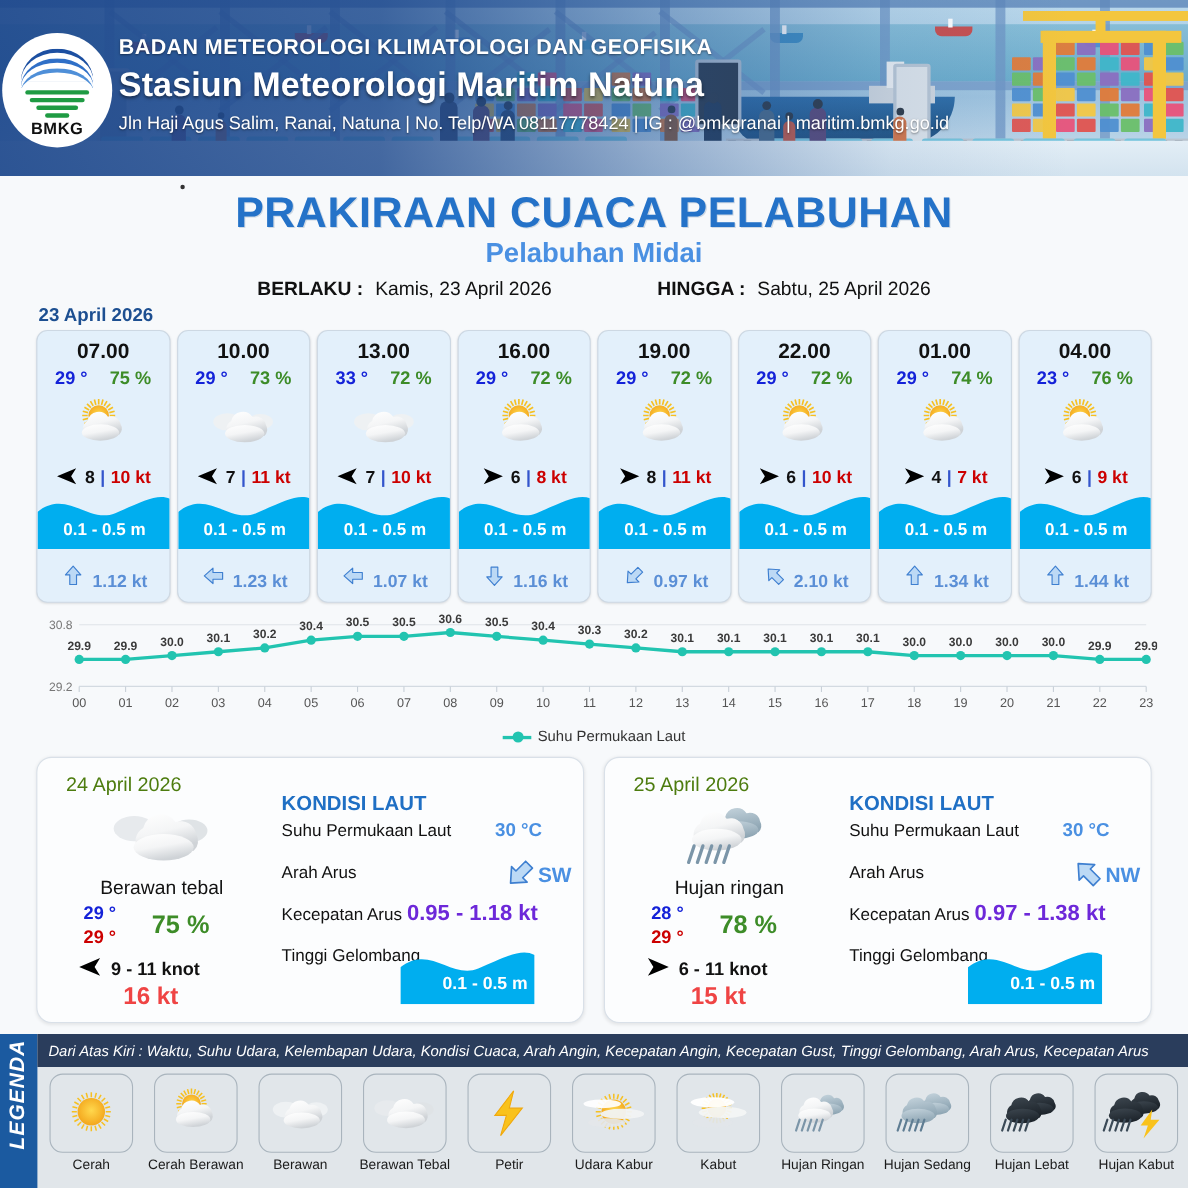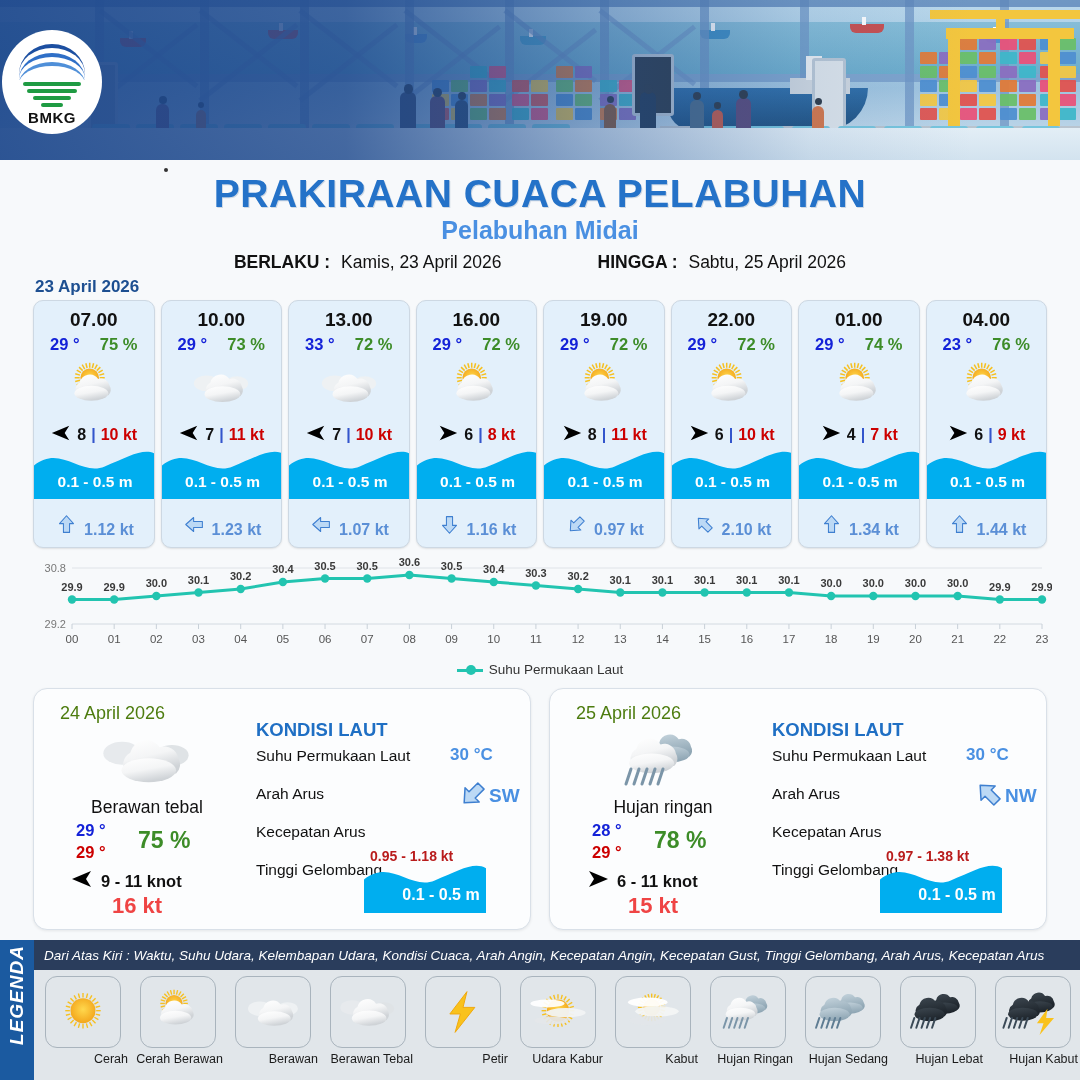--- a/index.html
+++ b/index.html
@@ -107,40 +107,40 @@
   .p-hum { position:absolute; left:104px; top:138px; font-size:23px; font-weight:bold; color:#3d8c28;}
   .p-wind { position:absolute; left:36px; top:178px; display:flex; align-items:center; gap:7px;}
   .p-wtxt { font-size:16.5px; font-weight:bold; color:#111;}
   .p-gust { position:absolute; left:78px; top:204px; font-size:22px; font-weight:bold; color:#ef4444;}
   .p-sea-title { position:absolute; left:222px; top:30px; font-size:18.5px; font-weight:bold; color:#1f6fc4;}
   .p-rows { position:absolute; left:222px; top:56px; width:262px;}
   .p-row { font-size:15.5px; color:#111; height:38px; line-height:22px;}
   .p-sst { position:absolute; left:416px; top:56px; font-size:17px; font-weight:bold; color:#4a90e2;}
   .p-arah { position:absolute; left:424px; top:90px; display:flex; align-items:center; gap:1px;}
   .p-arah-txt { font-size:19px; font-weight:bold; color:#4a90e2;}
-  .p-cur { position:absolute; left:336px; top:130px; font-size:14px; font-weight:bold; color:#b91c1c;margin-top:29px;}
+  .p-cur { position:absolute; left:336px; top:130px; font-size:20px; font-weight:bold; color:#6d28d9;}
   .p-wave { position:absolute; left:330px; top:162px; width:154px; height:62px;}
   .p-wave-txt { position:absolute; left:0; bottom:9px; width:154px; text-align:center;
                 font-size:16px; font-weight:bold; color:#fff;}
 
   
   .legend-band { position:absolute; left:0; top:940px; width:1080px; height:140px; background:#e1e6ea;}
   .legend-blue { position:absolute; left:0; top:940px; width:34px; height:140px; background:#1b5aa0;}
   .legend-blue span { position:absolute; left:-53px; top:44px; width:140px; text-align:center;
                       transform:rotate(-90deg); color:#fff; font-weight:bold; font-style:italic;
                       font-size:19px; letter-spacing:1px;}
   .legend-note { position:absolute; left:34px; top:940px; width:1046px; height:30px;
                  background:#2a3d5c; color:#fff; font-style:italic; font-size:13.5px;
                  display:flex; align-items:center; padding-left:10px; white-space:nowrap;}
   .legend-items { position:absolute; left:38px; top:976px; width:1040px; display:flex;
                   justify-content:space-between; }
   .li { width:90px; text-align:center;}
   .li-box { width:76px; height:72px; margin:0 auto; border:1px solid #a9b4bd; border-radius:12px;
             display:flex; align-items:center; justify-content:center; background:transparent;}
-  .li-lab { font-size:12.5px; color:#1b1b1b; margin-top:4px;text-align:right;}
+  .li-lab { font-size:12.5px; color:#1b1b1b; margin-top:4px;}
 </style>
 </head>
 <body>
 
 <div class="header">
   <div class="hdr-sky"></div>
   <div class="hdr-sea"></div>
   <div id="hdr-art">
       <div class="ship" style="left:120px;top:38px;width:26px;height:9px;background:#e04a4a;"></div>
     <div style="position:absolute;left:129.1px;top:31px;width:4px;height:8px;background:#fff;"></div>
@@ -449,20 +449,25 @@
       <div class="logo-grn">
         <div class="gstripe" style="top:2px;left:4px;width:58px;"></div>
         <div class="gstripe" style="top:9px;left:8px;width:50px;"></div>
         <div class="gstripe" style="top:16px;left:14px;width:38px;"></div>
         <div class="gstripe" style="top:23px;left:22px;width:22px;"></div>
       </div>
       <div class="logo-txt">BMKG</div>
     </div>
   </div>
 
+  <div class="hdr-text">
+    <div class="h-line1">BADAN METEOROLOGI KLIMATOLOGI DAN GEOFISIKA</div>
+    <div class="h-line2">Stasiun Meteorologi Maritim Natuna</div>
+    <div class="h-line3">Jln Haji Agus Salim, Ranai, Natuna  | No. Telp/WA 08117778424 | IG : @bmkgranai | maritim.bmkg.go.id</div>
+  </div>
 </div>
 
 <div class="dot-mark"></div>
 <div class="title-main">PRAKIRAAN CUACA PELABUHAN</div>
 <div class="title-sub">Pelabuhan Midai</div>
 <div class="valid-row">
   <div>
     <span class="vlabel">BERLAKU :</span>
     <span class="vval">Kamis, 23 April 2026</span>
   </div>

